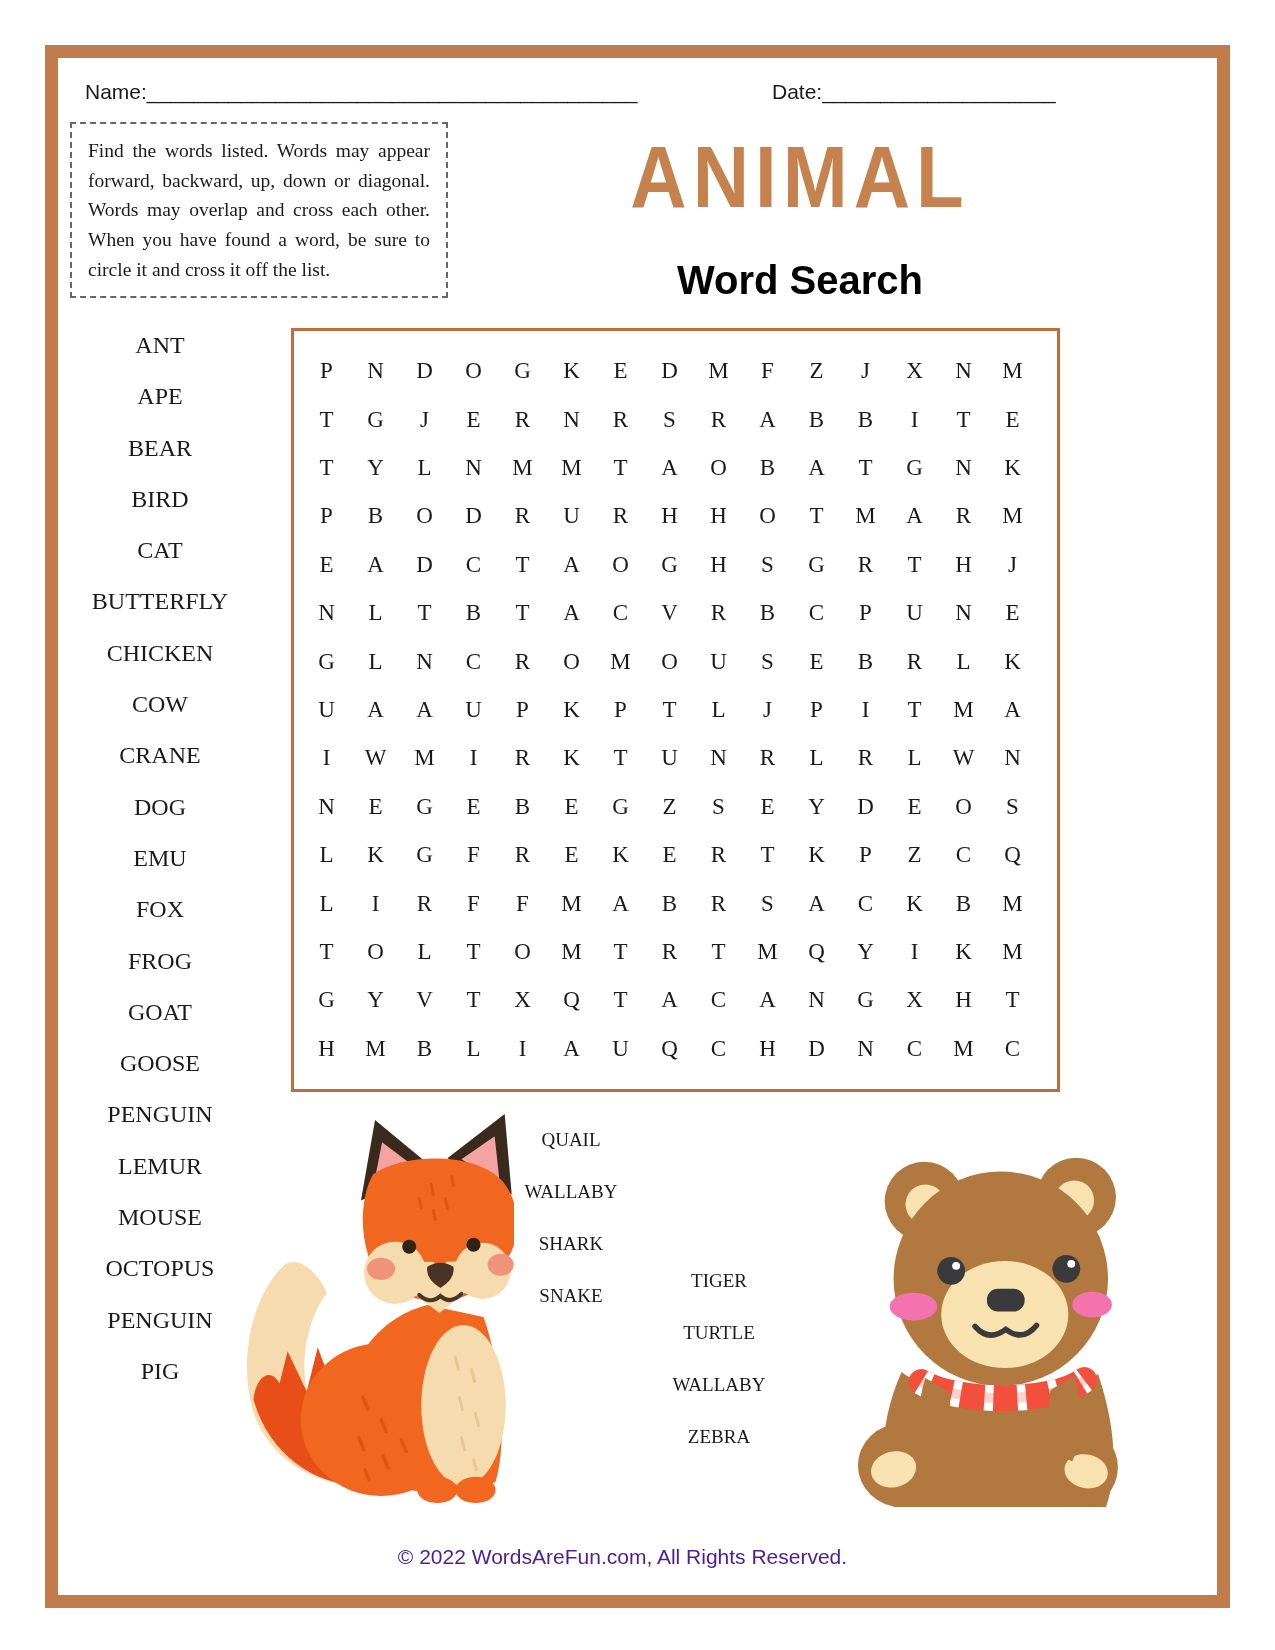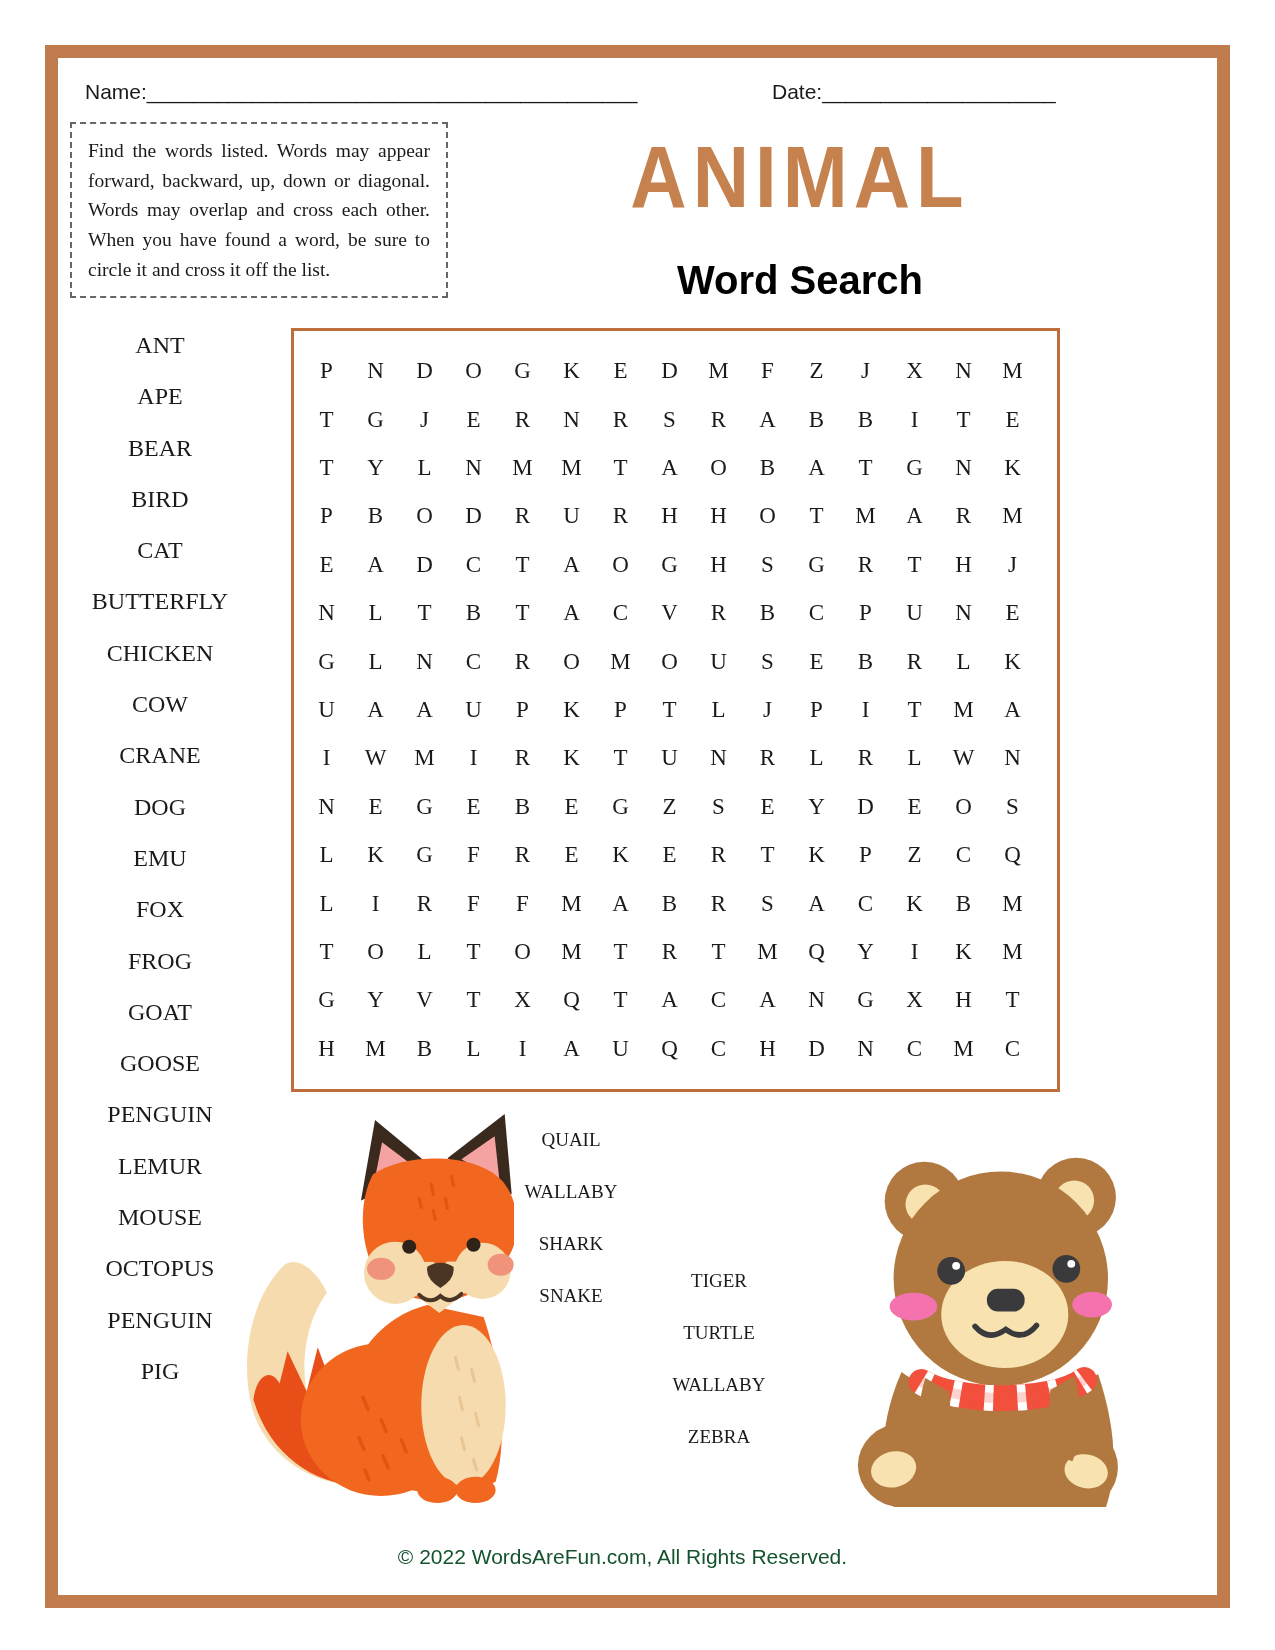--- a/index.html
+++ b/index.html
@@ -35,21 +35,21 @@
   
   .word-col-b1{position:absolute;left:495px;top:1114px;width:152px;text-align:center;}
   .word-col-b2{position:absolute;left:640px;top:1255px;width:158px;text-align:center;}
   .word-col-b1 .w,.word-col-b2 .w{height:52px;line-height:52px;font-size:19px;}
   
   .fox-wrap{position:absolute;left:222px;top:1106px;width:292px;height:402px;}
   .bear-wrap{position:absolute;left:828px;top:1112px;width:292px;height:402px;}
   .fox-wrap svg,.bear-wrap svg{width:100%;height:100%;display:block;}
   
   .footer{position:absolute;left:0;top:1545px;width:1245px;text-align:center;
-          font-family:"Liberation Sans",sans-serif;font-size:21px;color:#14532d;}
+          font-family:"Liberation Sans",sans-serif;font-size:21px;color:#4c1d95;}
 </style>
 </head>
 <body>
 
 <div id="page">
 
   <div class="frame"></div>
 
   <div class="name-row">
     <span>Name:</span><span class="fill-line">__________________________________________</span>

